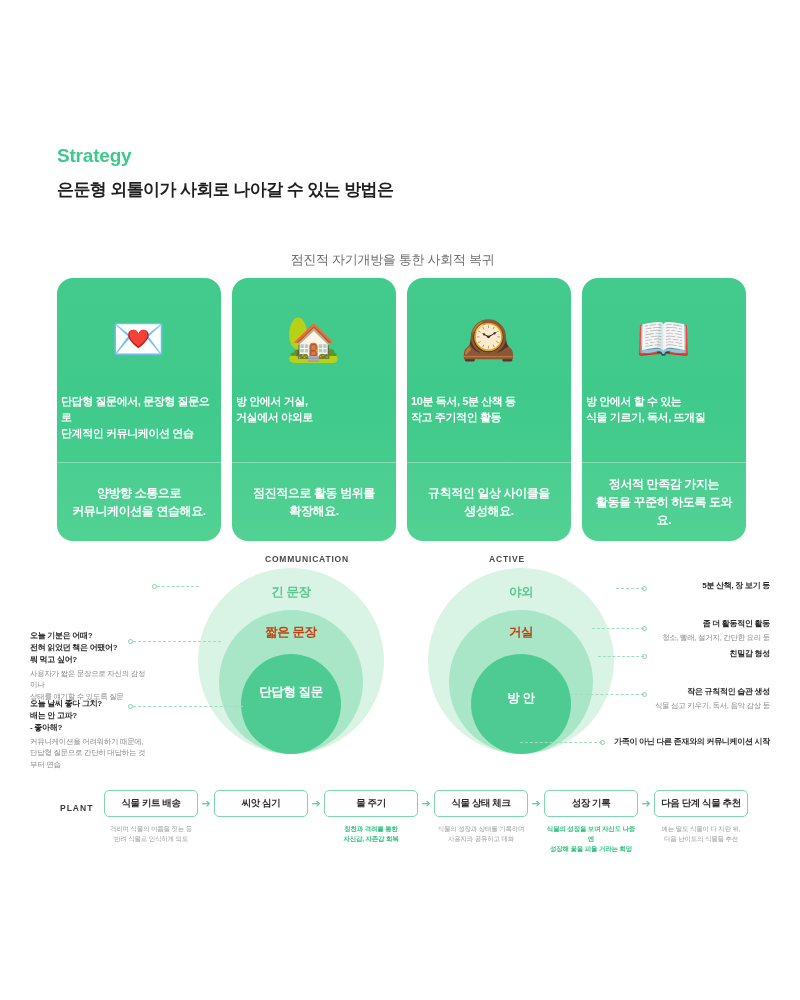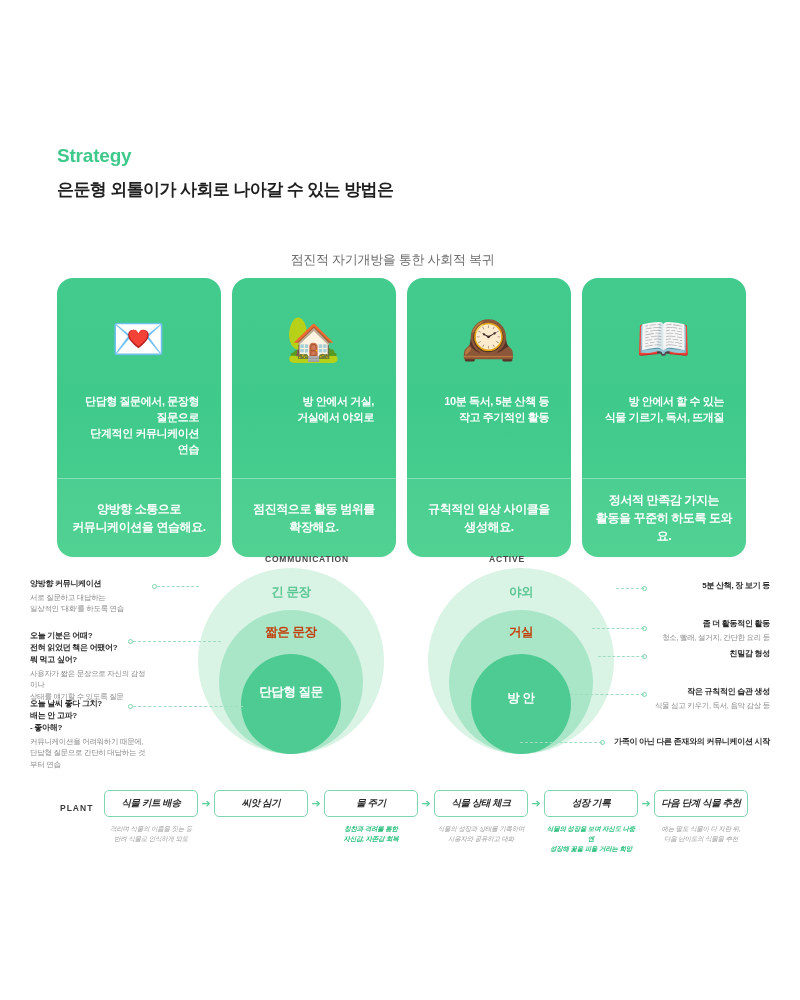--- a/index.html
+++ b/index.html
@@ -66,22 +66,22 @@
     height: 108px;
     display: flex;
     align-items: center;
     justify-content: center;
     font-size: 44px;
     line-height: 1;
     padding-top: 14px;
   }
   .card-top-text {
     flex: 1;
-    padding: 8px 22px 20px;
-    text-align: right;
+    padding: 8px 4px 20px;
+    text-align: left;
     color: #ffffff;
     font-size: 11px;
     font-weight: bold;
     letter-spacing: -0.4px;
     line-height: 1.45;
   }
   .card-divider { height: 1px; background: rgba(255,255,255,0.35); margin: 0 0px; }
   .card-bottom {
     height: 78px;
     display: flex;
@@ -175,21 +175,21 @@
     letter-spacing: 1px;
     color: #3a3a3a;
   }
   .steps {
     position: absolute;
     left: 104px; top: 0;
     width: 644px;
     display: flex;
     align-items: flex-start;
   }
-  .step { width: 94px; font-style: italic; }
+  .step { width: 94px; }
   .step-box {
     height: 27px;
     border: 1px solid #7ed6ae;
     border-radius: 5px;
     display: flex;
     align-items: center;
     justify-content: center;
     font-size: 9.5px;
     font-weight: bold;
     color: #2b2b2b;
@@ -290,25 +290,20 @@
         <span>야외</span>
       </div>
       <div class="ring mid">
         <span>거실</span>
       </div>
       <div class="ring inner act">
         <span>방 안</span>
       </div>
     </div>
 
-    <div class="ann left" style="top:38px;">
-      <div class="t" style="white-space:pre-line">양방향 커뮤니케이션</div>
-      <div class="d" style="white-space:pre-line">서로 질문하고 대답하는
-일상적인 '대화'를 하도록 연습</div>
-    </div>
     <div class="ann left" style="top:158px;">
       <div class="t" style="white-space:pre-line">오늘 날씨 좋다 그치?
 배는 안 고파?
 - 좋아해?</div>
       <div class="d" style="white-space:pre-line">커뮤니케이션을 어려워하기 때문에,
 단답형 질문으로 간단히 대답하는 것부터 연습</div>
     </div>
     <div class="ann left" style="top:90px;">
       <div class="t" style="white-space:pre-line">오늘 기분은 어때?
 전혀 읽었던 책은 어땠어?

